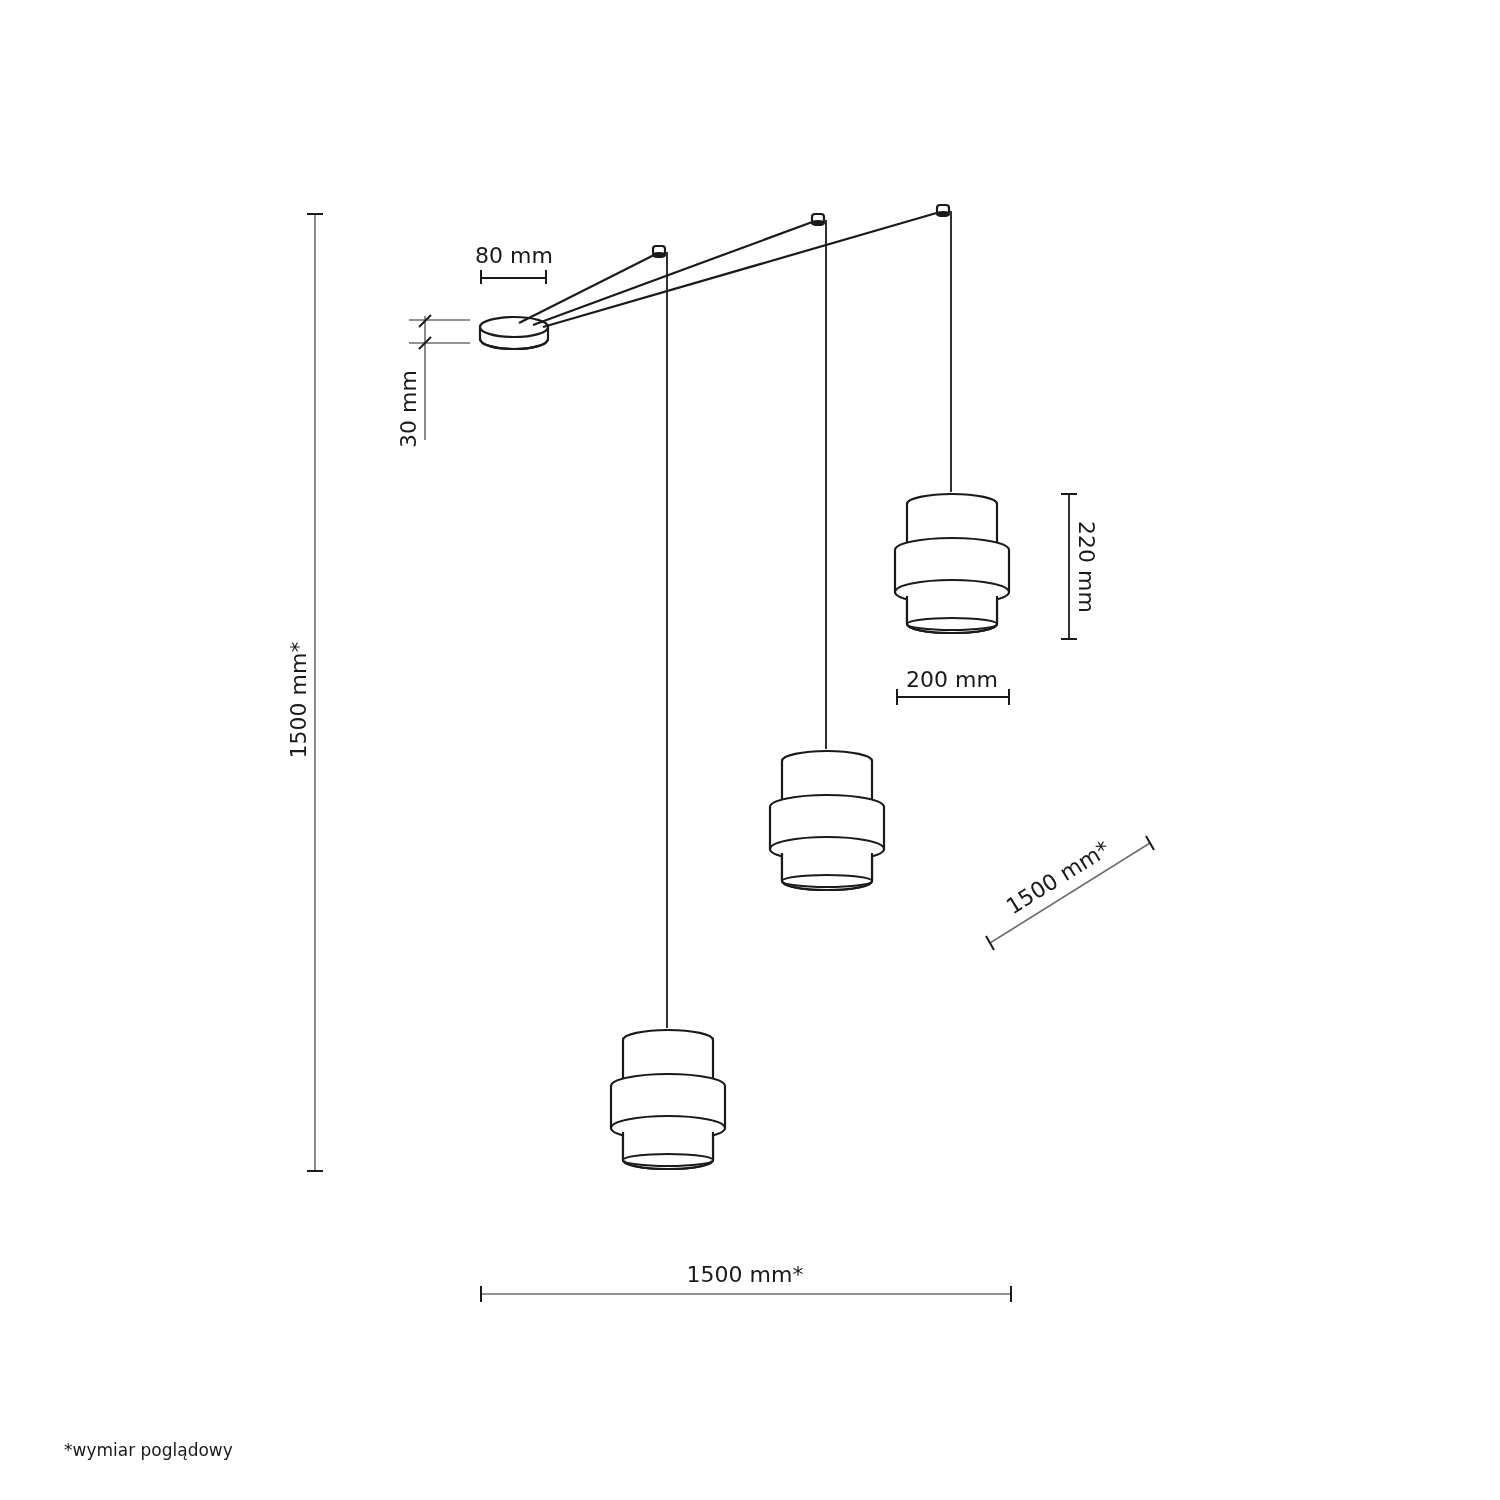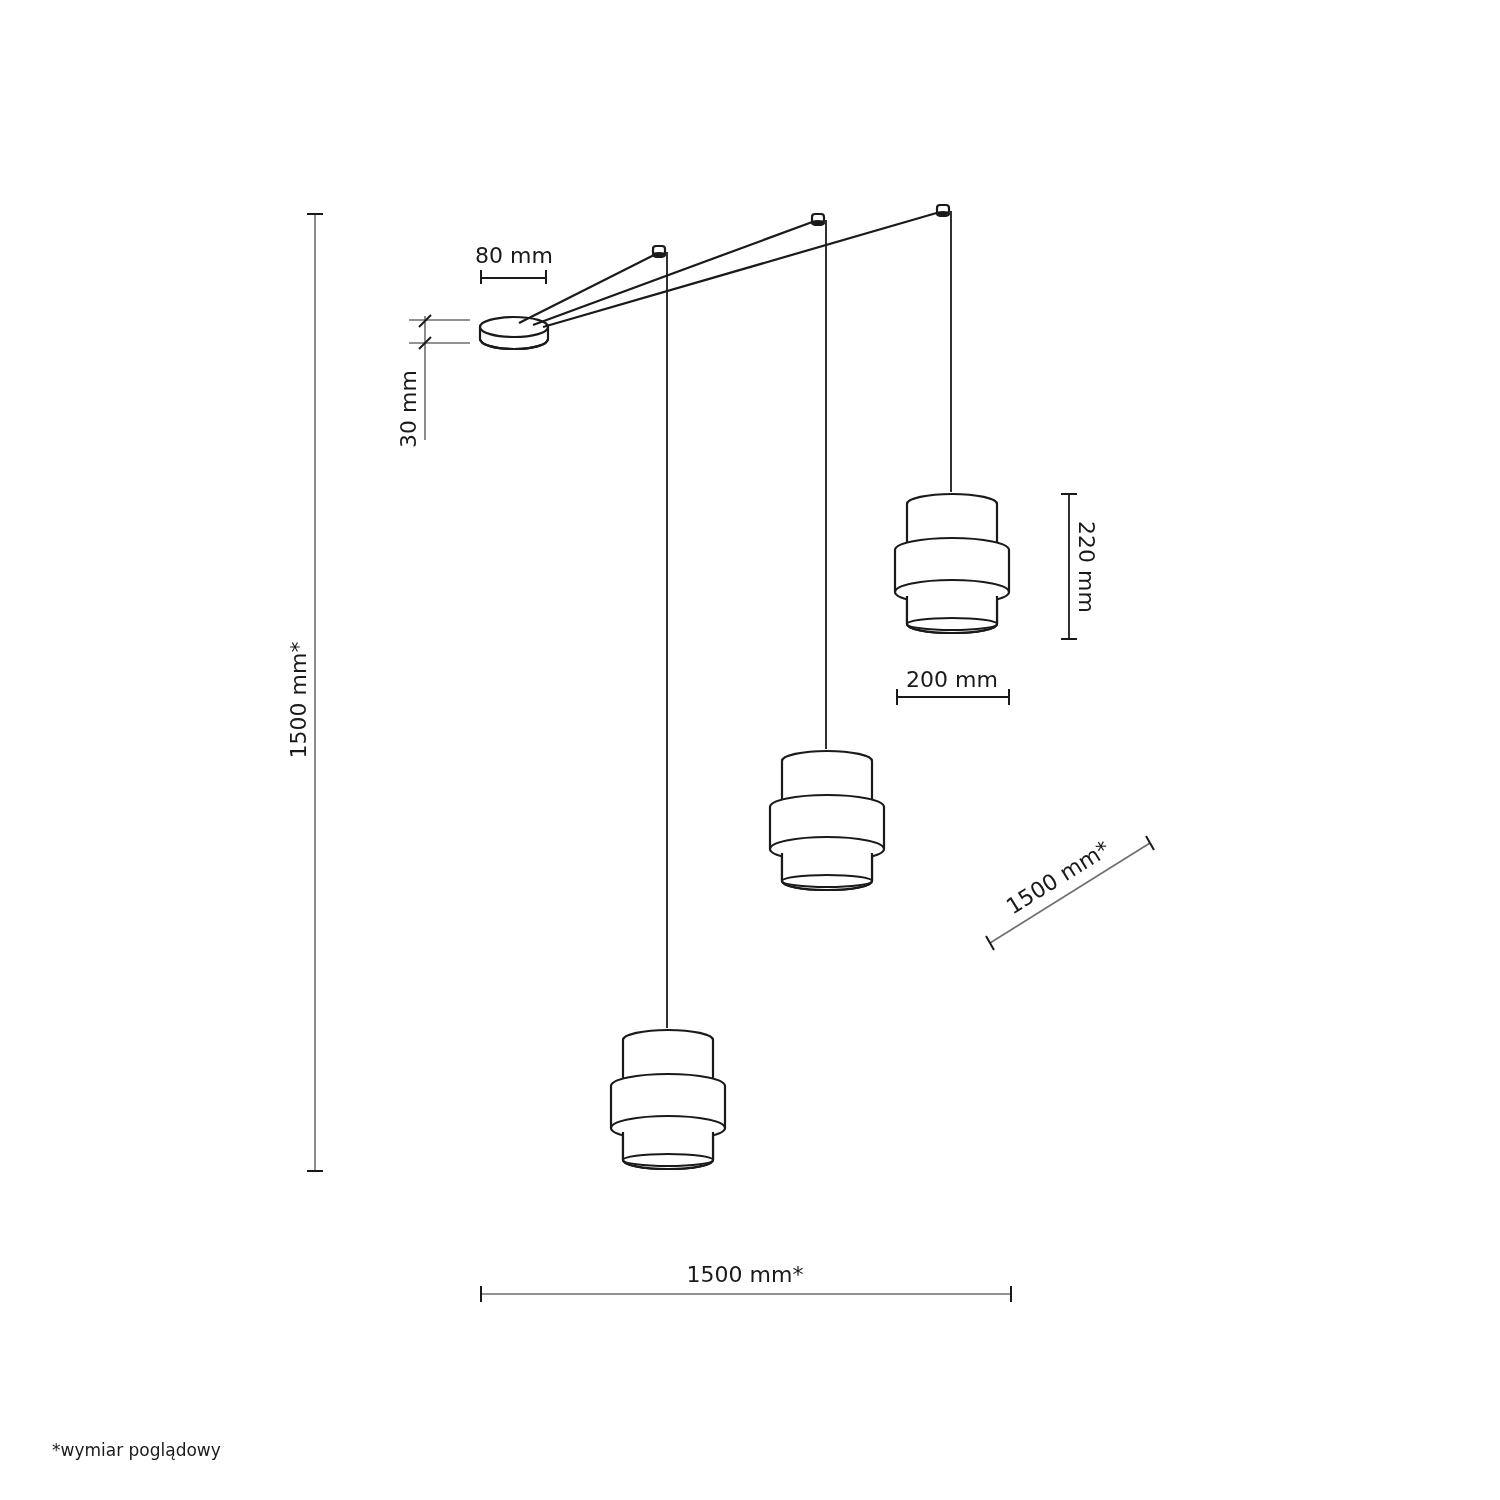--- a/index.html
+++ b/index.html
@@ -3,21 +3,21 @@
   <meta charset="utf-8">
   <style>
     html, body { margin: 0; padding: 0; background: #ffffff; }
     body { width: 1500px; height: 1500px; position: relative; overflow: hidden; font-family: "DejaVu Sans", sans-serif; }
     #drawing { position: absolute; left: 0; top: 0; width: 1500px; height: 1500px; }
     .line { stroke: #1a1a1a; stroke-width: 2.2; fill: none; }
     .dim { stroke: #6e6e6e; stroke-width: 1.6; fill: none; }
     .tick { stroke: #1a1a1a; stroke-width: 2; fill: none; }
     .shade { stroke: #1a1a1a; stroke-width: 2.2; fill: #ffffff; }
     .label { font-family: "DejaVu Sans", sans-serif; font-size: 22px; fill: #1a1a1a; }
-    .footnote { position: absolute; left: 52px; top: 1440px; font-family: "DejaVu Sans", sans-serif; font-size: 17px; color: #1a1a1a; }
+    .footnote { position: absolute; left: 64px; top: 1440px; font-family: "DejaVu Sans", sans-serif; font-size: 17px; color: #1a1a1a; }
   </style>
 </head>
 <body>
 
 <svg id="drawing" viewBox="0 0 1500 1500" xmlns="http://www.w3.org/2000/svg">
 
   <g>
     <line class="dim" x1="315" y1="214" x2="315" y2="1171"></line>
     <line class="tick" x1="307" y1="214" x2="323" y2="214"></line>
     <line class="tick" x1="307" y1="1171" x2="323" y2="1171"></line>

